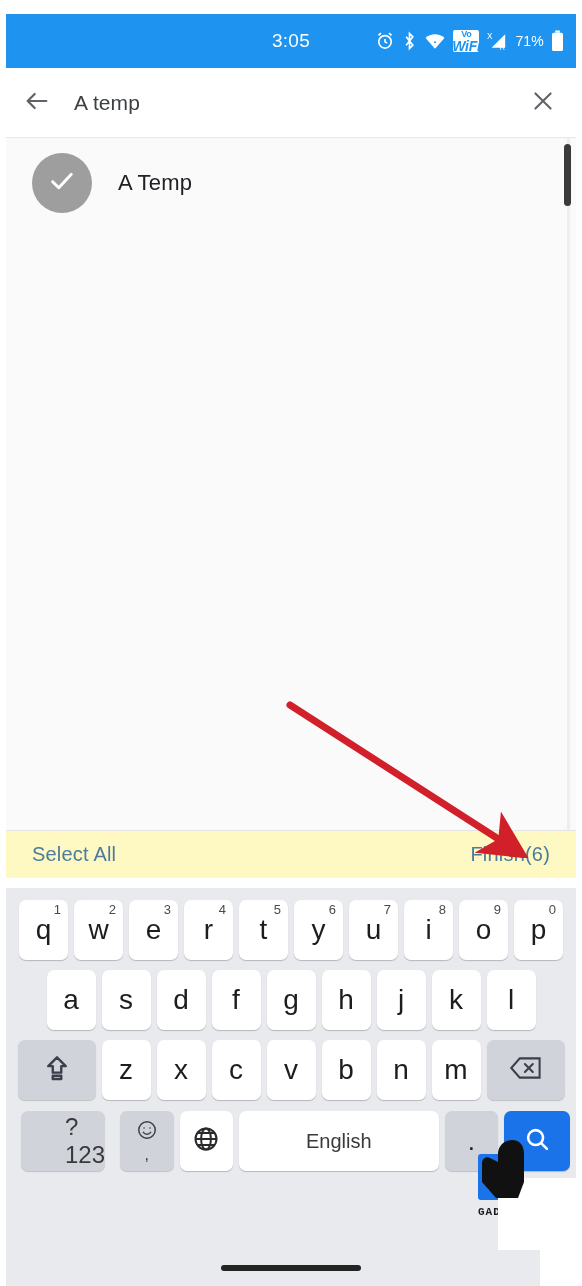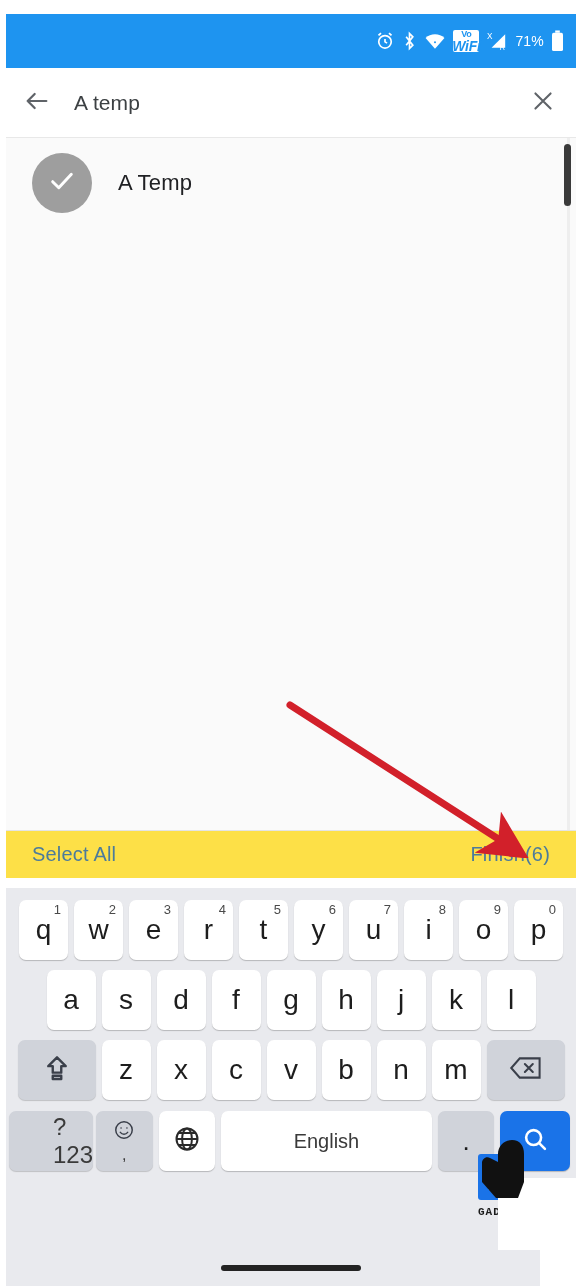--- a/index.html
+++ b/index.html
@@ -82,21 +82,21 @@
     position:absolute; right:5px; top:6px; width:7px; height:62px;
     background:#3a3a3a; border-radius:4px; cursor:pointer;
   }
 
   
   .annot { position:absolute; left:6px; top:138px; width:570px; height:720px; pointer-events:none; z-index:30; }
 
   
   .actionbar {
     position:absolute; left:6px; top:830px; width:570px; height:48px;
-    background:#fde047; border-top:1px solid #e4e4e4;
+    background:#fef9c3; border-top:1px solid #e4e4e4;
     display:flex; align-items:center; justify-content:space-between;
     padding:8px 26px;
   }
   .action-link { font-size:20px; color:#4c7b9b; letter-spacing:0.2px; cursor:pointer; }
 
   
   .keyboard {
     position:absolute; left:6px; top:888px; width:570px; height:362px;
     background:#e9eaee;
     padding:8px 3px 0 3px;
@@ -116,21 +116,21 @@
   }
   .key.letter { width:49px; height:60px; margin:0 3px; font-size:28px; }
   .key .num {
     position:absolute; top:2px; right:7px;
     font-size:13px; color:#4a4a4a;
   }
   .key.mid { width:49px; height:60px; margin:0 3px; font-size:28px; }
   .key.fn { background:#d0d3da; box-shadow:0 1px 1px rgba(0,0,0,0.18); }
   .key.shift { width:78px; height:60px; margin:0 3px; }
   .key.del   { width:78px; height:60px; margin:0 3px; }
-  .key.sym   { width:86px; height:60px; margin:0 0; font-size:24px; color:#3a3a3a;padding-left:44px; }
+  .key.sym   { width:86px; height:60px; margin:0 12px; font-size:24px; color:#3a3a3a;padding-left:44px; }
   .key.emoji { width:60px; height:60px; margin:0 3px; flex-direction:column; gap:2px; }
   .key.emoji .cm { font-size:16px; line-height:1; color:#3a3a3a; }
   .key.globe { width:60px; height:60px; margin:0 3px; }
   .key.space { width:224px; height:60px; margin:0 3px; font-size:20px; color:#3a3a3a; }
   .key.period{ width:60px; height:60px; margin:0 3px; font-size:26px; }
   .key.enter { width:74px; height:60px; margin:0 3px; background:#1a73e8; box-shadow:0 1px 1px rgba(0,0,0,0.22); }
 
   .kb-spacer { height:32px; }
 
   
@@ -160,20 +160,21 @@
     background:#e9eaee; display:flex; align-items:center; justify-content:center;
   }
   .nav-pill { width:140px; height:6px; border-radius:3px; background:#232323; cursor:pointer; }
 </style>
 </head>
 <body>
 
 <div id="phone">
 
   <div class="statusbar">
+    <div class="sb-time">3:05</div>
     <div class="sb-icons">
 
       <span>
         <svg width="20" height="20" viewBox="0 0 24 24" fill="none" stroke="#fff" stroke-width="2">
           <circle cx="12" cy="13" r="7.5"></circle>
           <path d="M12 9.5V13l2.5 1.6"></path>
           <path d="M4.2 5.2L7.2 2.6M19.8 5.2L16.8 2.6" stroke-width="2.2"></path>
         </svg>
       </span>
 

